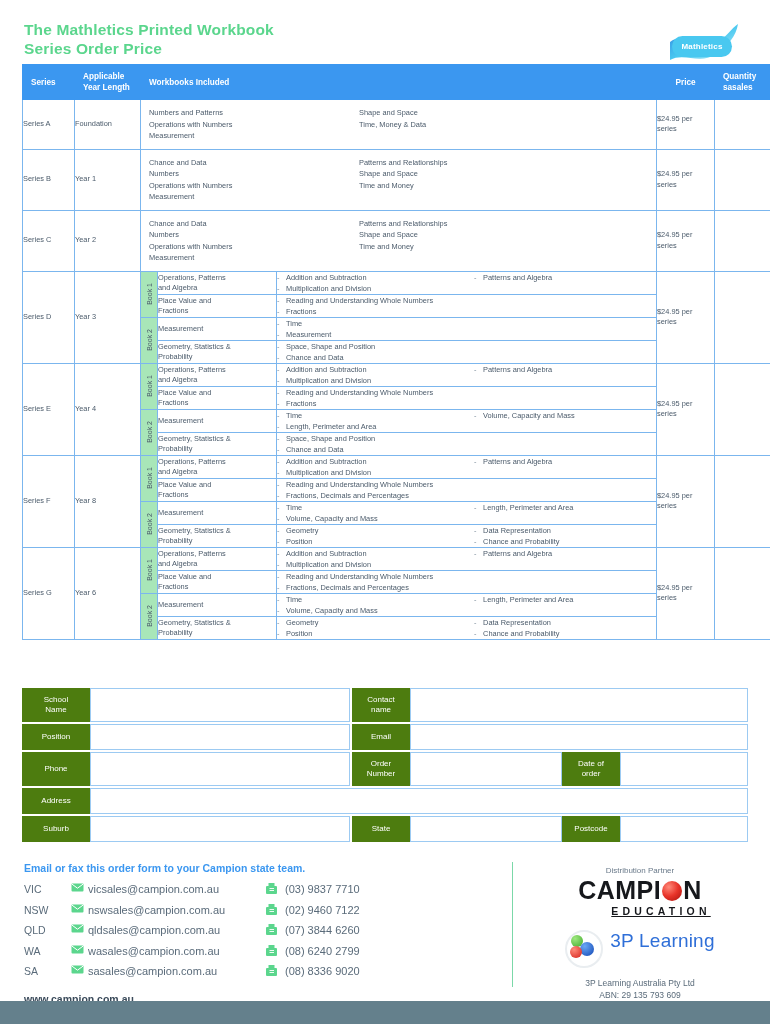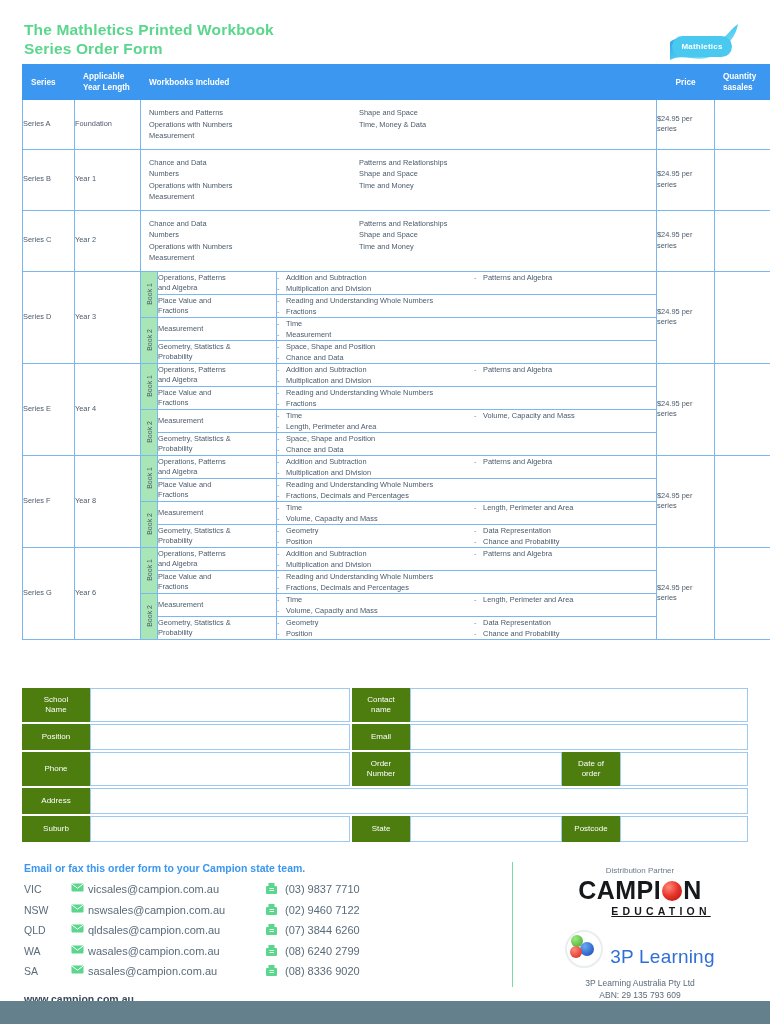--- a/index.html
+++ b/index.html
@@ -256,21 +256,21 @@
     font-size: 10.5px;
     font-weight: bold;
     letter-spacing: 4.2px;
     color: #16181c;
     margin-left: 42px;
     margin-top: 1px;
     text-decoration: underline;
   }
   .tpl-row {
     display: flex;
-    align-items: flex-end;
+    align-items: flex-start;
     justify-content: center;
     margin-top: 13px;
     gap: 7px;
   }
   .tpl-mark {
     width: 34px; height: 34px;
     border-radius: 50%;
     border: 2.4px solid #e9edf0;
     position: relative;
     background: #ffffff;
@@ -301,21 +301,21 @@
   }
 </style>
 </head>
 <body>
 
 <div class="page">
 
   <div class="header">
     <div class="title-block">
       <div class="title-line">The Mathletics Printed Workbook</div>
-      <div class="title-line">Series Order Form</div>
+      <div class="title-line">Series Order Price</div>
     </div>
     <div class="mathletics-logo">
       <svg width="78" height="48" viewBox="0 0 78 48">
         <defs>
           <linearGradient id="mlg" x1="0" y1="0" x2="1" y2="1">
             <stop offset="0%" stop-color="#2f7fe0"></stop>
             <stop offset="50%" stop-color="#49c8f0"></stop>
             <stop offset="100%" stop-color="#b9f0fb"></stop>
           </linearGradient>
         </defs>

